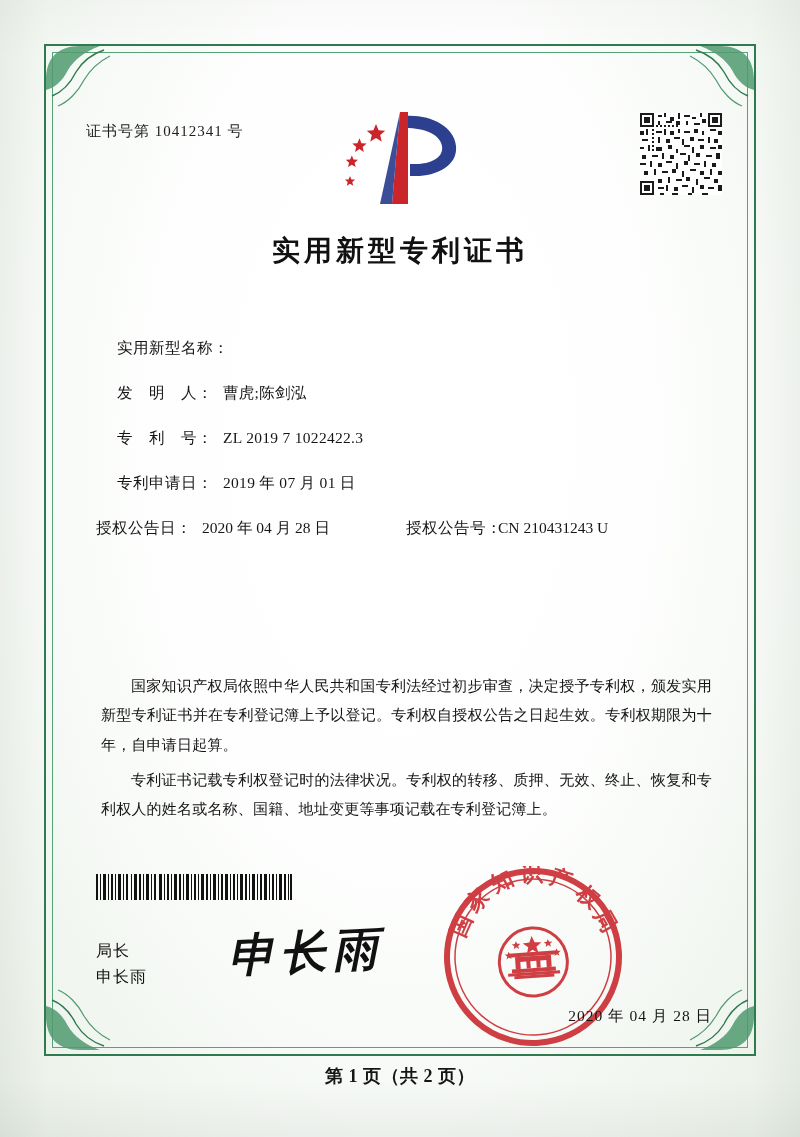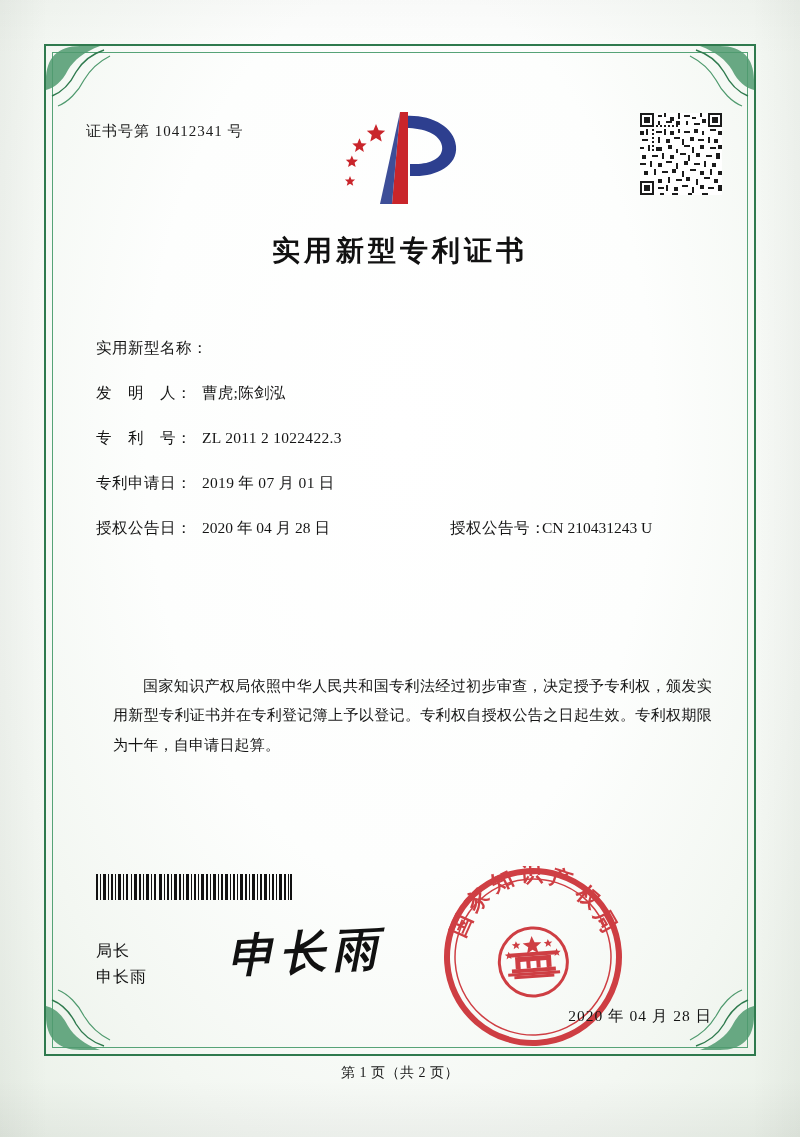--- a/index.html
+++ b/index.html
@@ -109,40 +109,40 @@
     top: 336px;
     width: 616px;
     font-size: 15.5px;
     line-height: 1.55;
     color: #151515;
   }
   .row {
     display: flex;
     align-items: flex-start;
     margin-bottom: 21px;
+    margin-left: 21px;
   }
   .row .lbl {
     width: 106px;
     flex: 0 0 106px;
     white-space: pre;
     letter-spacing: 0.5px;
   }
   .row .val {
     flex: 1;
     letter-spacing: 0.3px;
   }
   .row .val .l2 {
     display: block;
     margin-top: 4px;
   }
   .row-split {
     display: flex;
     align-items: flex-start;
     margin-bottom: 18px;
-    gap: 44px;
   }
   .row-split .col-a {
     width: 310px;
     flex: 0 0 310px;
     display: flex;
   }
   .row-split .col-b {
     flex: 1;
     display: flex;
     align-items: center;
@@ -164,21 +164,21 @@
   .para {
     position: absolute;
     left: 96px;
     width: 616px;
     font-size: 15px;
     line-height: 1.95;
     text-align: justify;
     color: #141414;
     letter-spacing: 0.2px;
   }
-  .para p { margin: 0 0 6px 17px; text-indent: 2em; }
+  .para p { margin: 0 0 6px 5px; text-indent: 2em; }
   #para-block { top: 672px; }
 
   
   .barcode {
     position: absolute;
     left: 96px;
     top: 874px;
     width: 196px;
     height: 26px;
   }
@@ -224,23 +224,24 @@
     letter-spacing: 1px;
     color: #141414;
   }
 
   
   .page-no {
     position: absolute;
     left: 0; right: 0;
     top: 1064px;
     text-align: center;
-    font-size: 14px;
+    font-size: 18px;
     color: #161616;
     letter-spacing: 0.5px;
+    font-weight: bold;
   }
   .back-note {
     position: absolute;
     left: 0; right: 0;
     top: 1172px;
     text-align: center;
     font-size: 18px;
     color: #3a3a3a;
     letter-spacing: 1px;
   }
@@ -440,21 +441,21 @@
       <div class="lbl">实用新型名称：</div>
     </div>
 
     <div class="row">
       <div class="lbl">发　明　人：</div>
       <div class="val">曹虎;陈剑泓</div>
     </div>
 
     <div class="row">
       <div class="lbl">专　利　号：</div>
-      <div class="val">ZL 2011 2 1022422.3</div>
+      <div class="val">ZL 2019 7 1022422.3</div>
     </div>
 
     <div class="row">
       <div class="lbl">专利申请日：</div>
       <div class="val">2019 年 07 月 01 日</div>
     </div>
 
 
 
     <div class="row-split">
@@ -464,20 +465,21 @@
       </div>
       <div class="col-b">
         <div class="lbl3">授权公告号：</div>
         <div>CN 210431243 U</div>
       </div>
     </div>
   </div>
 
   <div class="para" id="para-block">
     <p>国家知识产权局依照中华人民共和国专利法经过初步审查，决定授予专利权，颁发实用新型专利证书并在专利登记簿上予以登记。专利权自授权公告之日起生效。专利权期限为十年，自申请日起算。</p>
+    <p>专利证书记载专利权登记时的法律状况。专利权的转移、质押、无效、终止、恢复和专利权人的姓名或名称、国籍、地址变更等事项记载在专利登记簿上。</p>
   </div>
 
   <div class="barcode">
     <svg width="196" height="26" viewBox="0 0 196 26" shape-rendering="crispEdges">
       <rect width="196" height="26" fill="#ffffff" fill-opacity="0"></rect>
       <g fill="#111">
         <rect x="0" y="0" width="2" height="26"></rect>
           <rect x="4" y="0" width="1" height="26"></rect>
           <rect x="7" y="0" width="3" height="26"></rect>
         <rect x="12" y="0" width="1" height="26"></rect>

